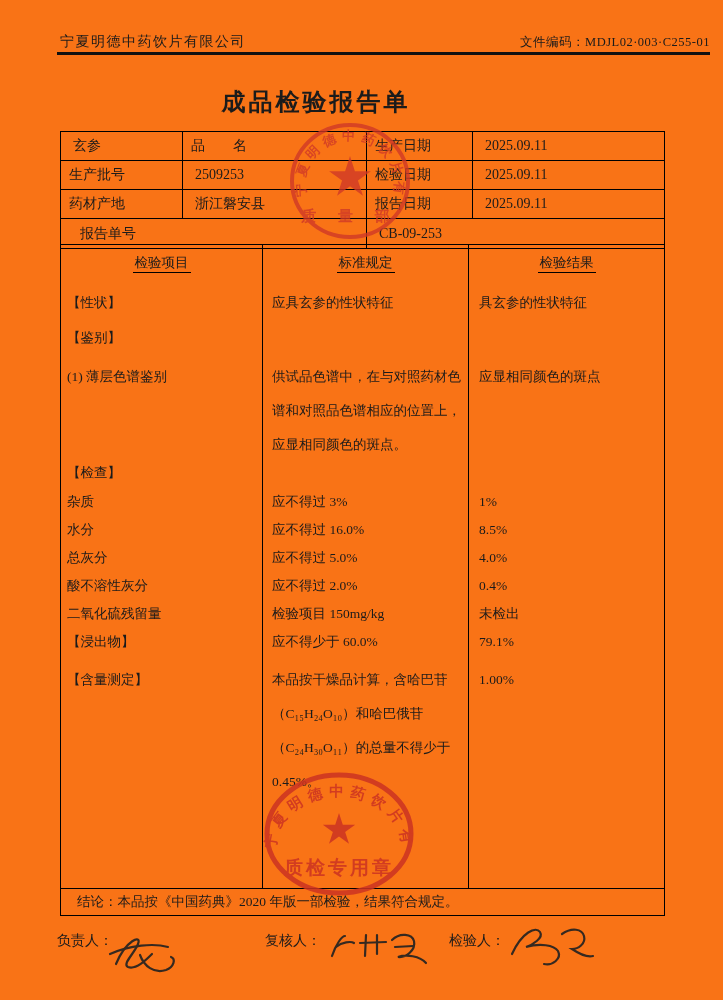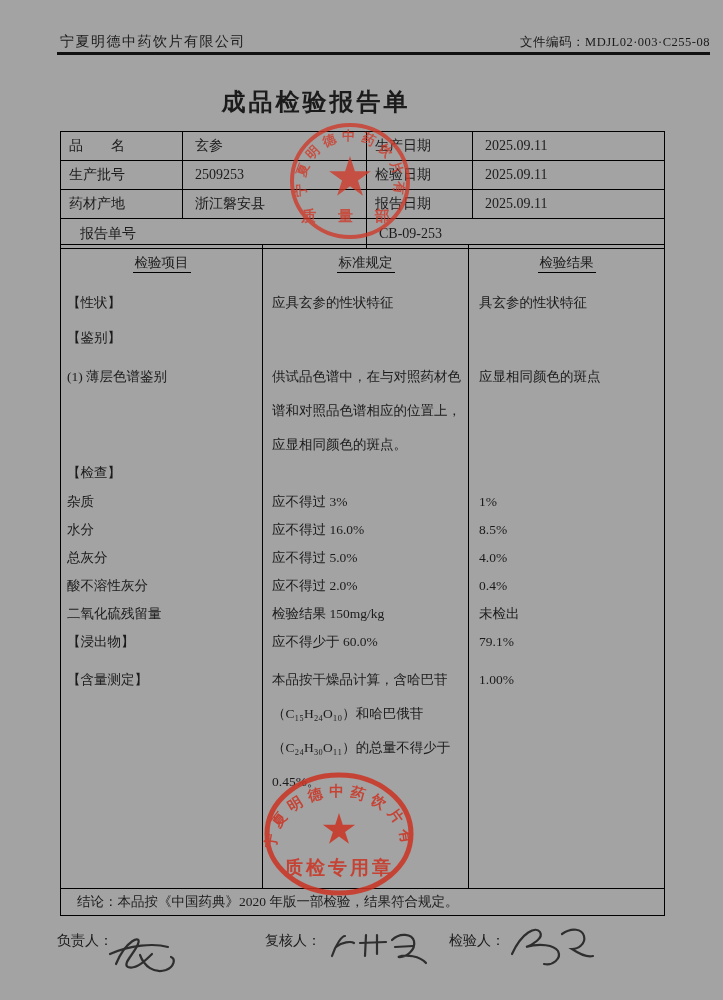--- a/index.html
+++ b/index.html
@@ -1,17 +1,17 @@
 <!DOCTYPE html>
 <html><head>
 <meta charset="utf-8">
 <style>
   html,body{margin:0;padding:0;background:#888;}
   .page{
-    position:relative;width:723px;height:1000px;margin:0 auto;background:#a3a3a3;
+    position:relative;width:723px;height:1000px;margin:0 auto;background:#f97316;
     font-family:"Liberation Serif","DejaVu Serif",serif;color:#1b1b1b;overflow:hidden;
   }
   
   .hdr-company{position:absolute;left:60px;top:33px;font-size:14px;letter-spacing:1.5px;}
   .hdr-code{position:absolute;right:13px;top:34px;font-size:12.5px;letter-spacing:.5px;}
   .hdr-rule{position:absolute;left:57px;top:52px;width:653px;height:3px;background:#111;}
   
   .title{position:absolute;left:0;top:86px;width:632px;text-align:center;
          font-size:24px;font-weight:bold;letter-spacing:3px;}
   
@@ -48,29 +48,29 @@
   .stamp{position:absolute;pointer-events:none;}
   .stamp-top{left:287px;top:120px;opacity:.78;}
   .stamp-bottom{left:262px;top:771px;opacity:.85;}
 </style>
 </head>
 <body>
 
 <div class="page">
 
   <div class="hdr-company">宁夏明德中药饮片有限公司</div>
-  <div class="hdr-code"><span>文件编码：</span><span>MDJL02·003·C255-08</span></div>
+  <div class="hdr-code"><span>文件编码：</span><span>MDJL02·003·C255-01</span></div>
   <div class="hdr-rule"></div>
 
   <div class="title">成品检验报告单</div>
 
   <div class="info-table">
     <div class="it-grid">
+      <div class="ic val">玄参</div>
       <div class="ic">品　　名</div>
-      <div class="ic val">玄参</div>
       <div class="ic">生产日期</div>
       <div class="ic val last-col">2025.09.11</div>
 
       <div class="ic">生产批号</div>
       <div class="ic val">2509253</div>
       <div class="ic">检验日期</div>
       <div class="ic val last-col">2025.09.11</div>
 
       <div class="ic">药材产地</div>
       <div class="ic val">浙江磐安县</div>
@@ -120,21 +120,21 @@
 
       <div class="cell col1">总灰分</div>
       <div class="cell col2">应不得过 5.0%</div>
       <div class="cell col3">4.0%</div>
 
       <div class="cell col1">酸不溶性灰分</div>
       <div class="cell col2">应不得过 2.0%</div>
       <div class="cell col3">0.4%</div>
 
       <div class="cell col1">二氧化硫残留量</div>
-      <div class="cell col2">检验结果 150mg/kg</div>
+      <div class="cell col2">检验项目 150mg/kg</div>
       <div class="cell col3">未检出</div>
 
       <div class="cell col1">【浸出物】</div>
       <div class="cell col2">应不得少于 60.0%</div>
       <div class="cell col3">79.1%</div>
 
       <div class="cell col1 top-align">【含量测定】</div>
       <div class="cell col2 top-align">本品按干燥品计算，含哈巴苷（C₁₅H₂₄O₁₀）和哈巴俄苷（C₂₄H₃₀O₁₁）的总量不得少于 0.45%。</div>
       <div class="cell col3 top-align">1.00%</div>
 

